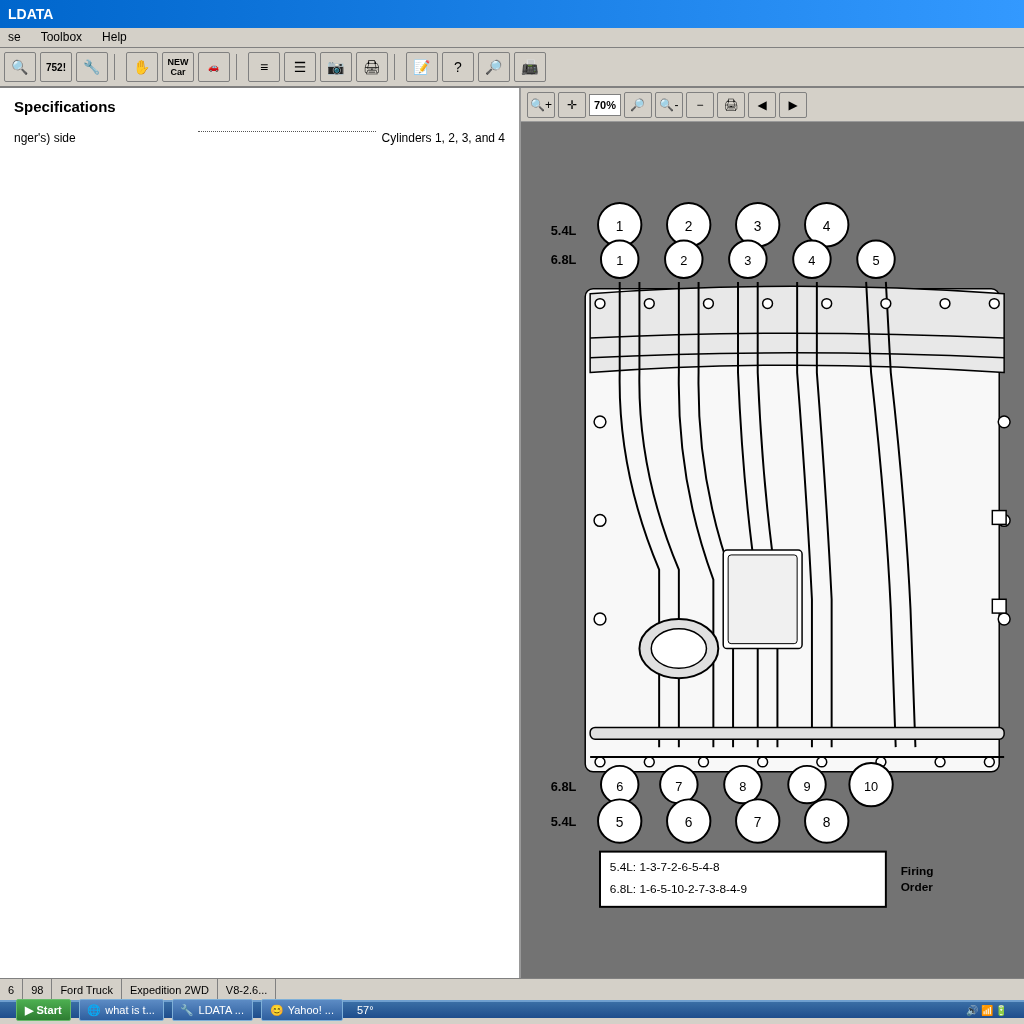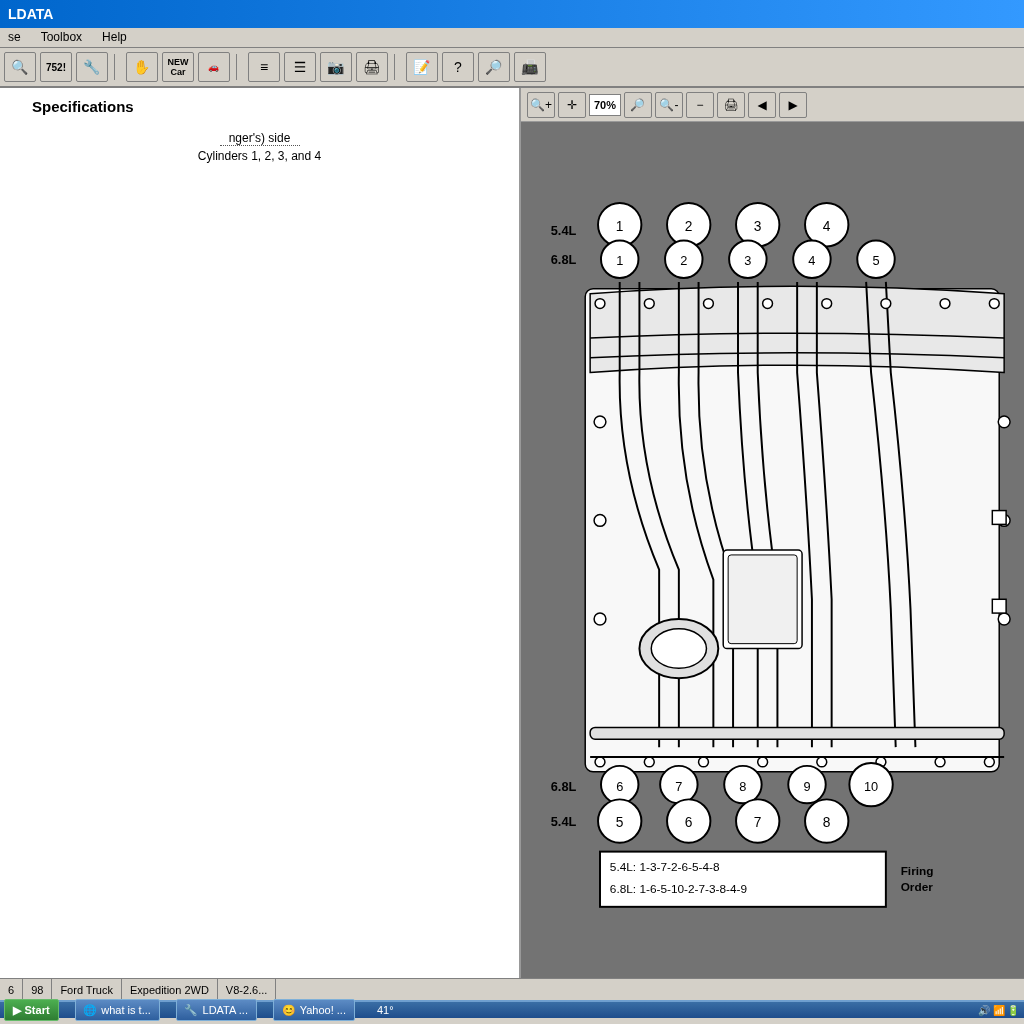--- a/index.html
+++ b/index.html
@@ -60,37 +60,36 @@
     
     .main-content {
       display: flex;
       height: calc(1024px - 22px - 20px - 40px - 22px - 30px);
       background: white;
     }
 
     
     .left-panel {
       width: 520px;
-      padding: 10px 32px;
+      padding: 10px 14px;
       background: white;
       border-right: 1px solid #999;
       overflow-y: auto;
     }
     .section-title {
       font-size: 15px;
       font-weight: bold;
       margin-bottom: 16px;
       color: #000;
     }
     .spec-row {
       display: flex;
-      align-items: center;
+      align-items: flex-start;
       margin-bottom: 10px;
       font-size: 12px;
-      flex-direction: column;
     }
     .spec-label {
       flex: 1;
       white-space: nowrap;
       overflow: hidden;
     }
     .spec-dots {
       flex: 1;
       border-bottom: 1px dotted #555;
       margin: 0 6px 3px;
@@ -174,22 +173,22 @@
       display: flex;
       align-items: center;
     }
 
     
     .taskbar {
       background: linear-gradient(to bottom, #3a6ea5, #1e4d8c);
       height: 18px;
       display: flex;
       align-items: center;
-      padding: 0 4px;
-      gap: 16px;
+      padding: 0 16px;
+      gap: 8px;
       border-top: 2px solid #6f9fcf;
     }
     .taskbar-btn {
       height: 22px;
       padding: 0 8px;
       background: linear-gradient(to bottom, #5c8bc4, #2e5f9e);
       border: 1px solid #7fb0d8;
       color: white;
       font-size: 11px;
       cursor: pointer;
@@ -439,19 +438,19 @@
       <span>what is t...</span>
   </button>
   <button class="taskbar-btn">
     <span>🔧</span>
       <span>LDATA ...</span>
   </button>
   <button class="taskbar-btn">
     <span>😊</span>
       <span>Yahoo! ...</span>
   </button>
-  <span class="taskbar-temp">41°</span>
+  <span class="taskbar-temp">57°</span>
   <div class="taskbar-icons">
     <span>🔊</span>
       <span>📶</span>
       <span>🔋</span>
   </div>
 </div>
 
 </body></html>

